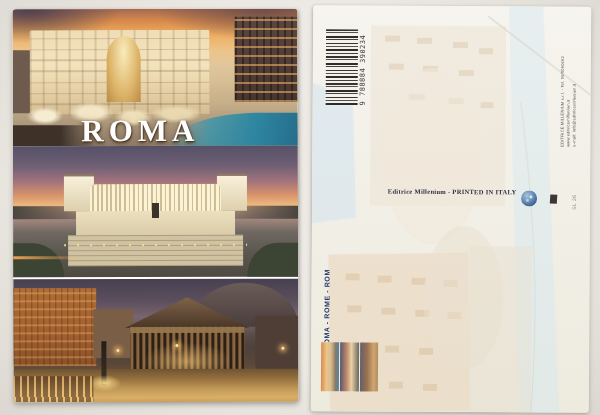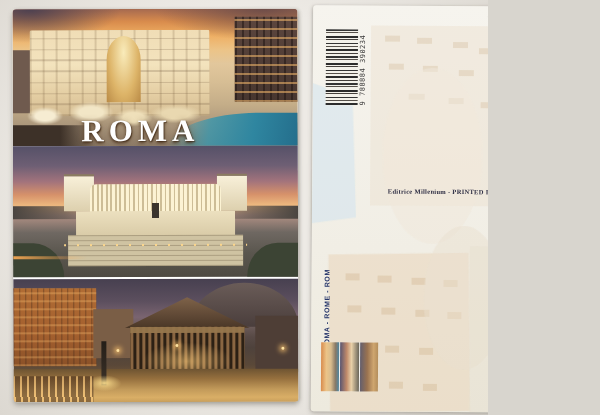--- a/index.html
+++ b/index.html
@@ -1,16 +1,16 @@
 <!DOCTYPE html>
 <html><head>
 <meta charset="utf-8">
 <style>
   html,body{margin:0;padding:0;background:#d8d5ce;}
-  .scene{position:relative;width:488px;height:415px;overflow:hidden;
+  .scene{position:relative;width:600px;height:415px;overflow:hidden;
     background:radial-gradient(ellipse at 50% 45%, #edeae5 55%, #dcd8d1 100%);
     font-family:"Liberation Sans", sans-serif;}
   .card{position:absolute;overflow:hidden;}
 
   
   .front-card{left:13px;top:9px;width:285px;height:393px;background:#ffffff;
     border-radius:4px;transform:rotate(-0.15deg);
     box-shadow:0 3px 5px rgba(105,100,90,.45), 2px 0 3px rgba(120,115,105,.25);}
   .photo{position:absolute;left:0;right:0;overflow:hidden;}
   .ph-el{position:absolute;}

